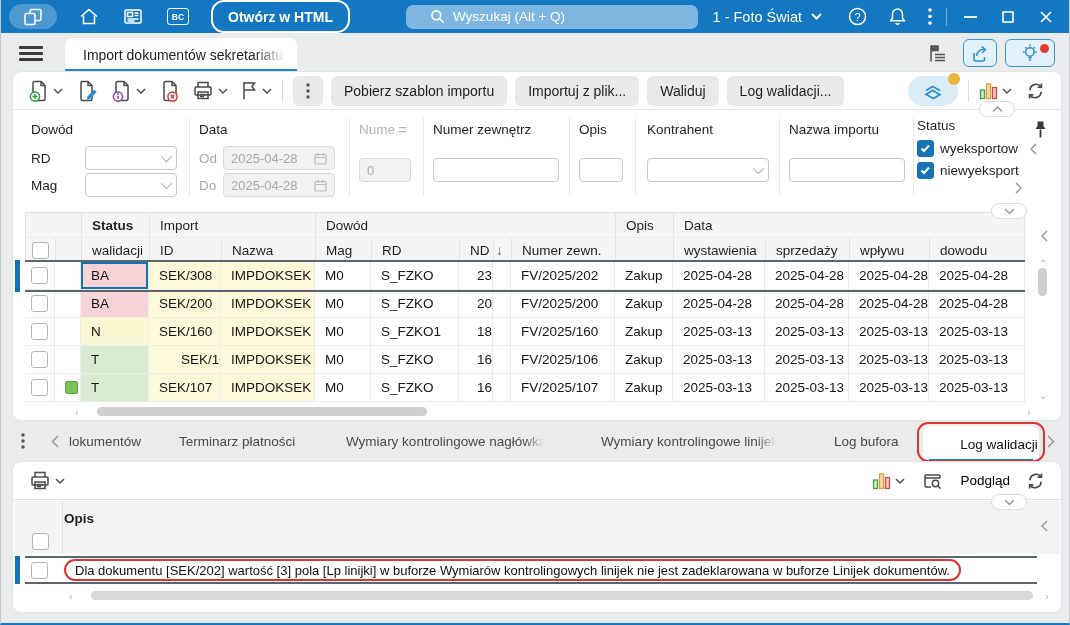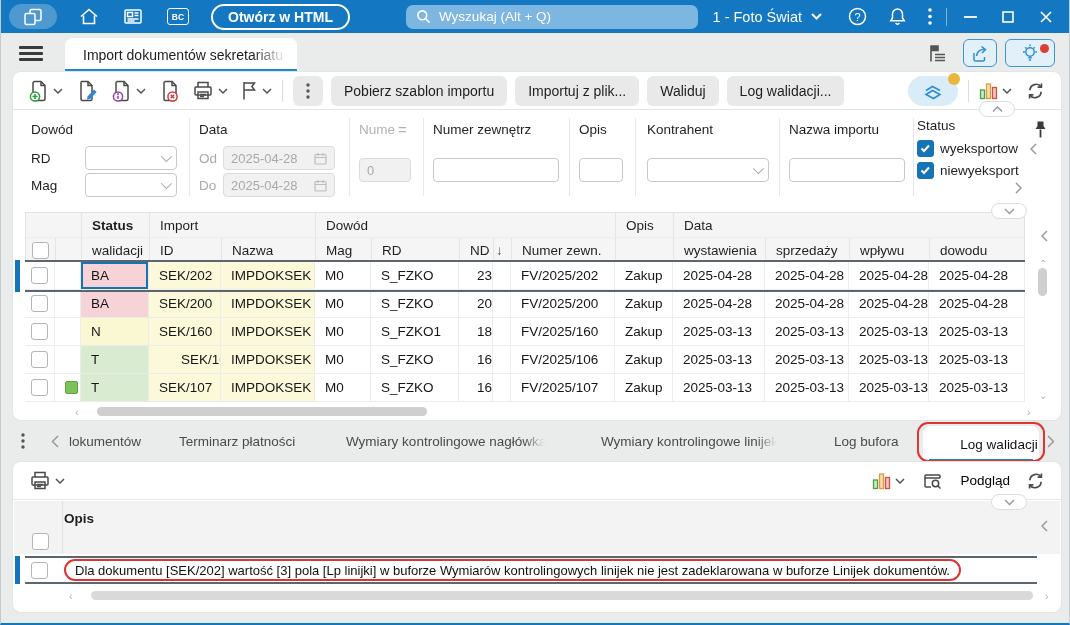--- a/index.html
+++ b/index.html
@@ -12,24 +12,24 @@
             border-bottom:2px solid var(--c-titlebar,#1377c1); overflow:hidden; }
 
   
   .titlebar { position:absolute; left:0; top:0; width:100%; height:33px;
     background:var(--c-titlebar,#1377c1); display:flex; align-items:center; color:#fff; }
   .logo-pill { margin-left:8px; width:48px; height:25px; border-radius:13px;
     background:rgba(255,255,255,.25); display:flex; align-items:center; justify-content:center; }
   .tb-ic { display:flex; align-items:center; justify-content:center; cursor:default; }
   .bc-badge { width:22px; height:17px; border:1.5px solid #fff; border-radius:3px;
     font-size:8.5px; font-weight:bold; display:flex; align-items:center; justify-content:center; }
-  .open-html { margin-left:22px; height:26px; padding:0 15px; border:2px solid #fff; border-radius:13px;
+  .open-html { margin-left:22px; height:33px; padding:0 15px; border:2px solid #fff; border-radius:13px;
     background:transparent; color:#fff; font-weight:bold; font-size:14px; font-family:inherit; }
   .searchbox { margin-left:56px; width:292px; height:24px; border-radius:7px; background:#7db6e1;
-    display:flex; align-items:center; padding:0 10px; gap:8px; }
+    display:flex; align-items:center; padding:0 24px; gap:8px; }
   .searchbox span { color:#fff; font-size:13.5px; }
   .company { margin-left:auto; display:flex; align-items:center; gap:9px; font-size:14.5px; }
   .winbtn { width:30px; height:33px; display:flex; align-items:center; justify-content:center; }
   .tb-sep { width:1px; height:18px; background:rgba(255,255,255,.45); margin:0 8px 0 14px; }
 
   
   .tabstrip { position:absolute; left:0; top:33px; width:100%; height:39px; }
   .hamburger { position:absolute; left:18px; top:13px; width:24px; height:15px; cursor:pointer; }
   .hamburger i { display:block; height:3px; background:#3a3a3a; border-radius:1px; margin-bottom:3px; }
   .toptab { position:absolute; left:64px; top:5px; width:232px; height:34px; background:#fff;
@@ -511,21 +511,21 @@
         <path d="M6 1 1 6l5 5"></path>
       </svg>
 
     <div class="gbody">
         <div class="grid-row grid-cols selected">
           <div class="gc" style="padding-left: 6px;">
             <div class="checkbox"></div>
           </div>
           <div class="gc"></div>
           <div class="gc focused" style="background: rgb(245, 211, 215);">BA</div>
-          <div class="gc" style="background: rgb(251, 249, 218);">SEK/202</div>
+          <div class="gc" style="background: rgb(251, 249, 218);">SEK/308</div>
           <div class="gc" style="background: rgb(251, 249, 218);">IMPDOKSEK</div>
           <div class="gc">M0</div>
           <div class="gc">S_FZKO</div>
           <div class="gc num">23</div>
           <div class="gc"></div>
           <div class="gc">FV/2025/202</div>
           <div class="gc">Zakup</div>
           <div class="gc">2025-04-28</div>
           <div class="gc">2025-04-28</div>
           <div class="gc">2025-04-28</div>

